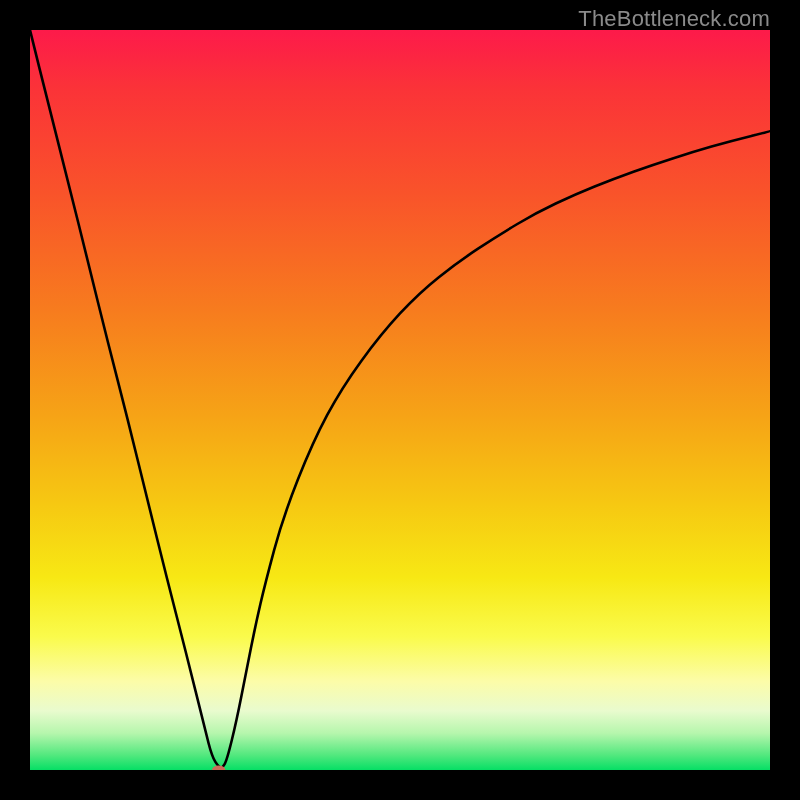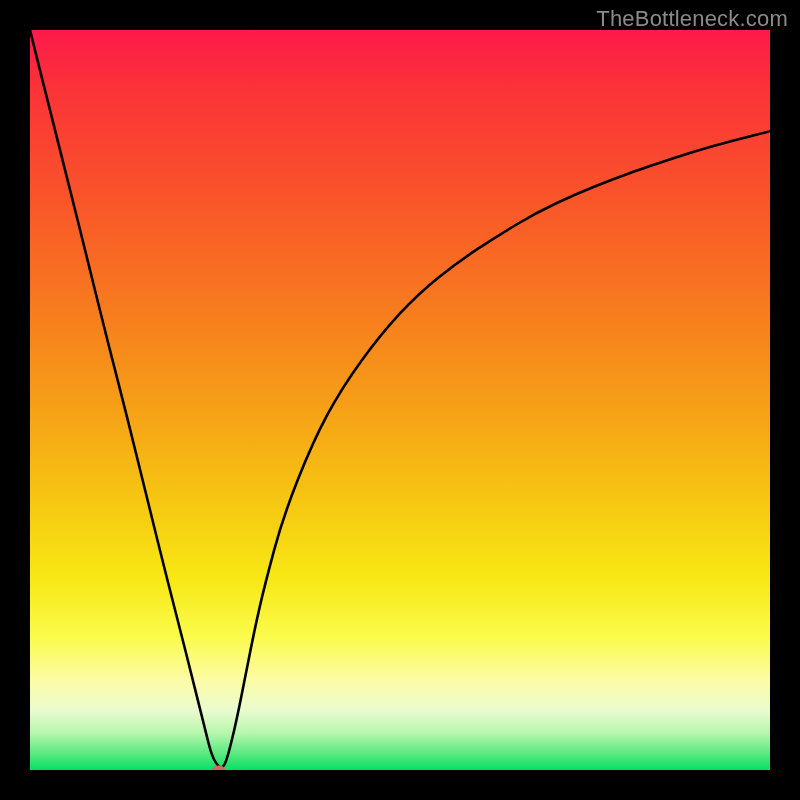--- a/index.html
+++ b/index.html
@@ -37,21 +37,21 @@
       #fcfca8 88%,
       #e9fbce 92%,
       #b6f6ad 95%,
       #52e87e 98%,
       #06df65 100%
     );
   }
   .watermark {
     position: absolute;
     top: 6px;
-    right: 12px;
+    right: 30px;
     color: #8a8a8a;
     font-size: 22px;
     font-weight: 500;
     letter-spacing: 0.2px;
     user-select: none;
   }
   svg {
     position: absolute;
     left: 0;
     top: 0;

